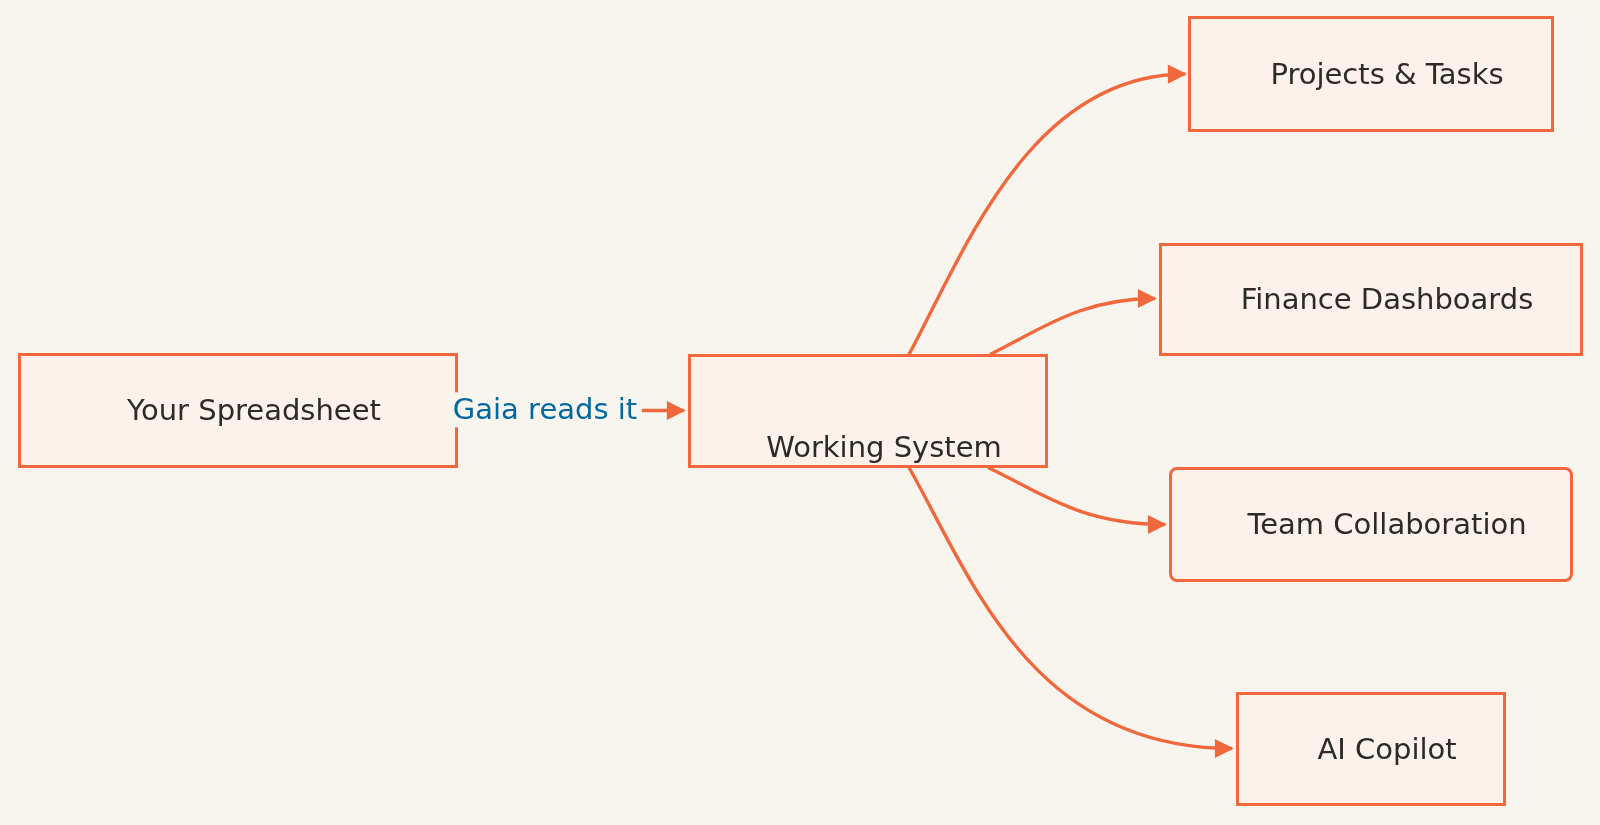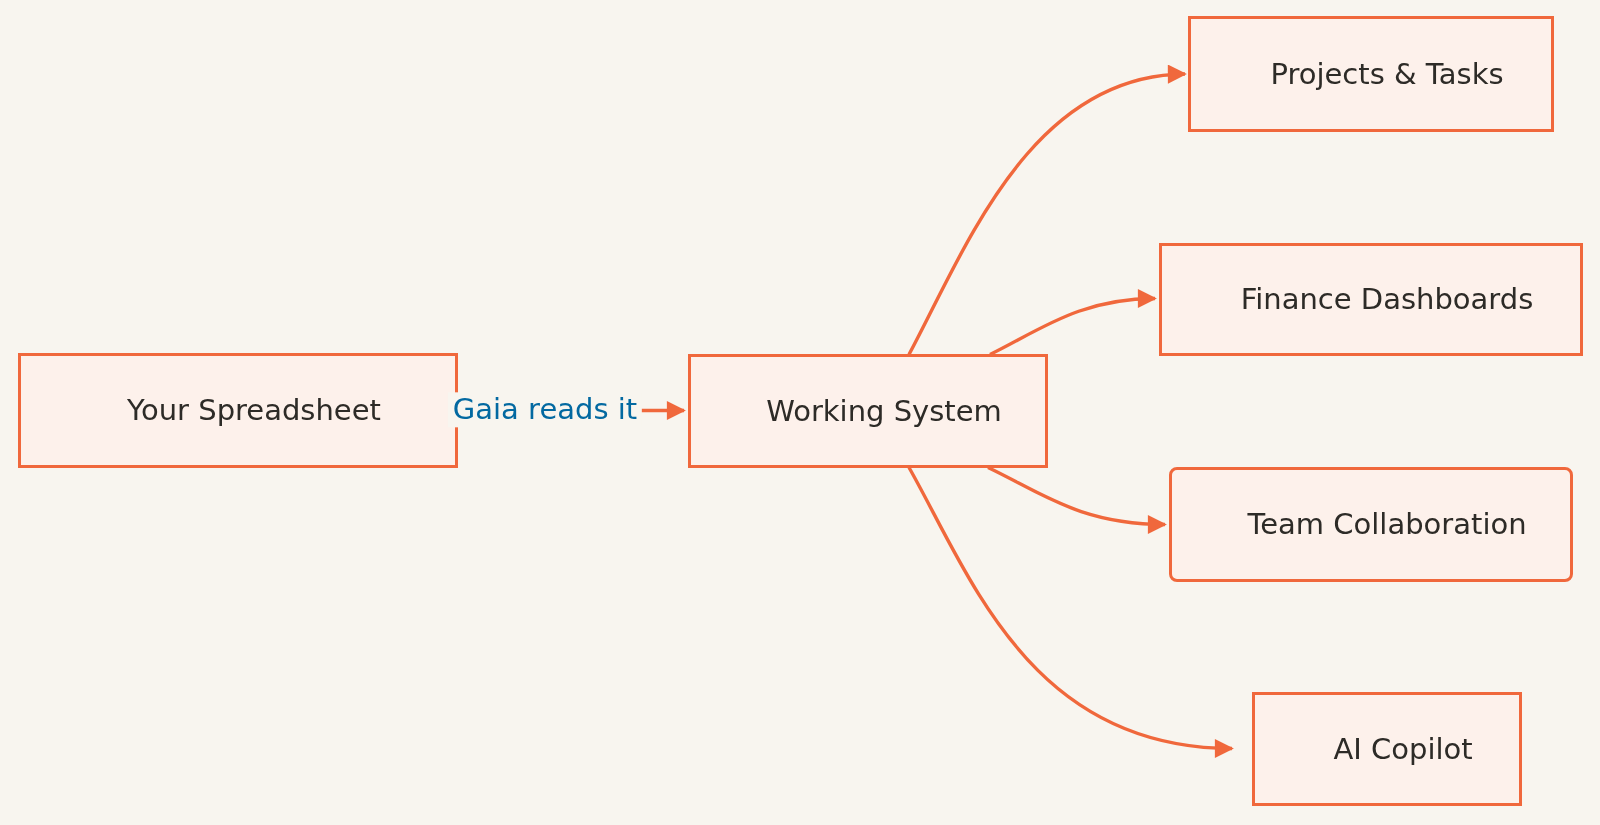--- a/index.html
+++ b/index.html
@@ -36,25 +36,25 @@
     font-size: 29px;
     line-height: 1.2;
     display: flex;
     align-items: center;
     justify-content: center;
     text-align: center;
     white-space: nowrap;
     padding-left: 32px;
   }
   .node-spreadsheet { left: 18px;   top: 353px; width: 440px; height: 115px; }
-  .node-working     { left: 688px;  top: 354px; width: 360px; height: 114px; }
+  .node-working     { left: 688px;  top: 354px; width: 360px; height: 114px; align-items: flex-end; }
   .node-projects    { left: 1188px; top: 16px;  width: 366px; height: 116px; }
   .node-finance     { left: 1159px; top: 243px; width: 424px; height: 113px; text-align: center; }
   .node-team        { left: 1169px; top: 467px; width: 404px; height: 115px; border-radius: 8px; }
-  .node-ai          { left: 1236px; top: 692px; width: 270px; height: 114px; margin-left: 16px; }
+  .node-ai          { left: 1236px; top: 692px; width: 270px; height: 114px; }
   .edge-label {
     position: absolute;
     left: 545px;
     top: 410px;
     transform: translate(-50%, -50%);
     background: #f8f5ef;
     color: #0369a1;
     font-size: 29px;
     line-height: 1.15;
     padding: 1px 5px;

